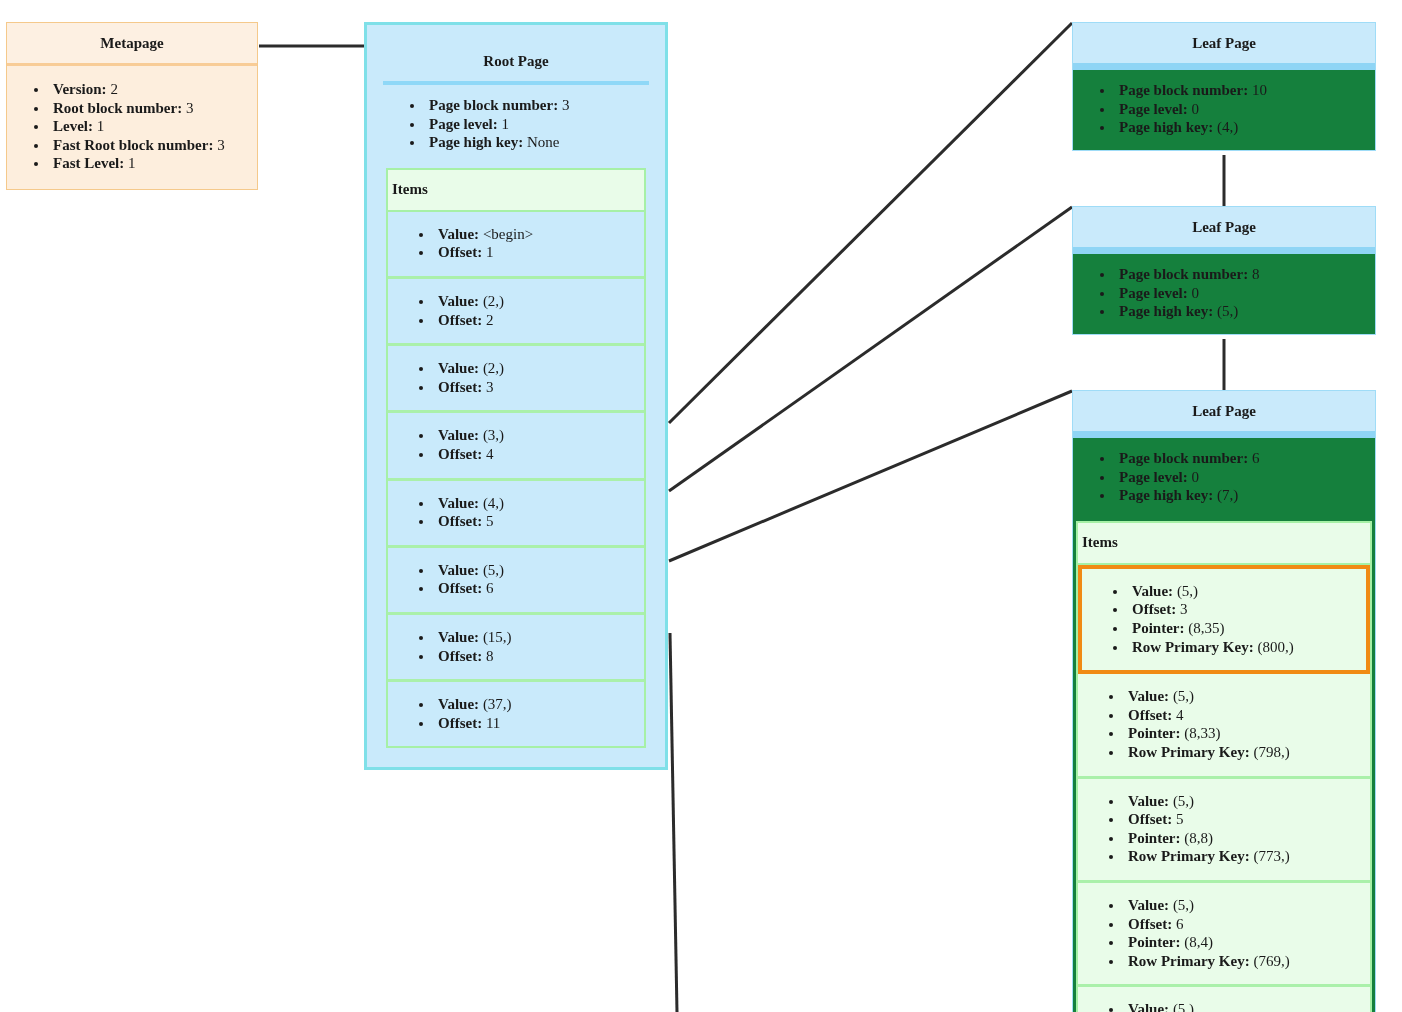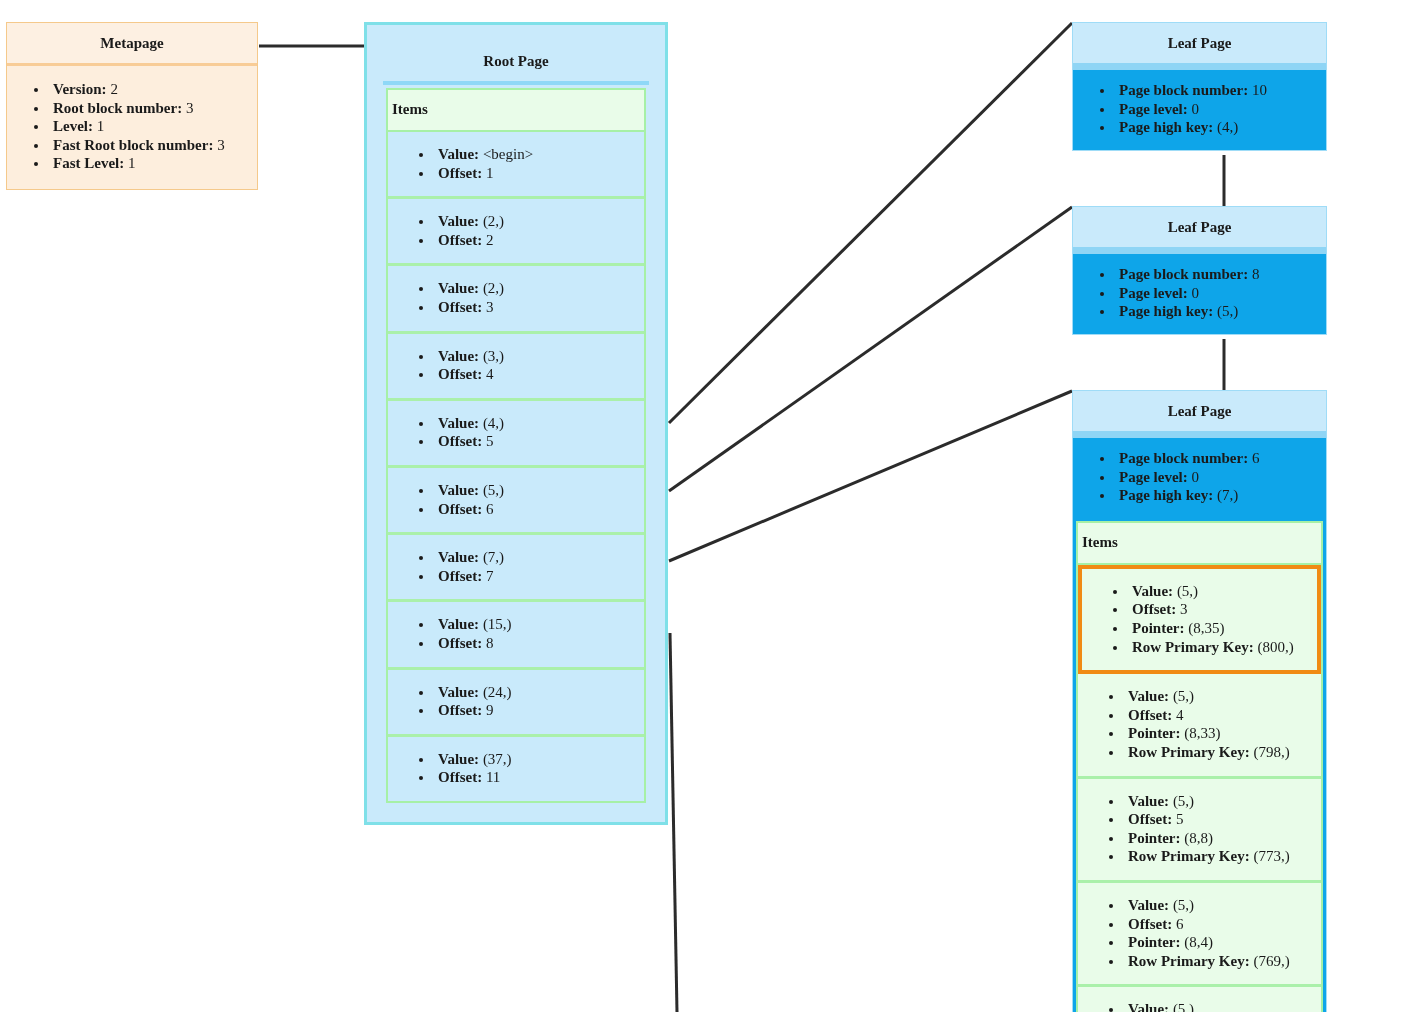--- a/index.html
+++ b/index.html
@@ -92,22 +92,22 @@
   .rootpage .node-title {
     background: #c9eafb;
     border-bottom: 4px solid #8fd8f7;
   }
   .rootpage .attr-list {
     background: #c9eafb;
   }
 
   
   .leafpage {
-    width: 255px;
-    background: #0ea5e9;
+    width: 304px;
+    background: #15803d;
     border: 1px solid #9fdcf7;
   }
   .leafpage .node-title {
     background: #c9eafb;
     border-bottom: 7px solid #8fd5f5;
   }
 
   .leaf1 { left: 1072px; top: 22px; }
   .leaf2 { left: 1072px; top: 206px; }
   .leaf3 { left: 1072px; top: 390px; }
@@ -187,20 +187,34 @@
       </li>
       <li>
         <span class="k">Fast Level:</span>
         <span class="v">1</span>
       </li>
     </ul>
   </div>
 
   <div class="node rootpage">
     <div class="node-title">Root Page</div>
+    <ul class="attr-list">
+      <li>
+        <span class="k">Page block number:</span>
+        <span class="v">3</span>
+      </li>
+      <li>
+        <span class="k">Page level:</span>
+        <span class="v">1</span>
+      </li>
+      <li>
+        <span class="k">Page high key:</span>
+        <span class="v">None</span>
+      </li>
+    </ul>
 
     <div class="items-wrap">
       <div class="items-header">Items</div>
       <div class="items-body" id="root-items">
           <div class="item">
             <ul class="attr-list">
               <li><span class="k">Value:</span><span class="v"> &lt;begin&gt;</span></li>
               <li><span class="k">Offset:</span><span class="v"> 1</span></li>
             </ul>
           </div>
@@ -229,34 +243,22 @@
             </ul>
           </div>
           <div class="item">
             <ul class="attr-list">
               <li><span class="k">Value:</span><span class="v"> (5,)</span></li>
               <li><span class="k">Offset:</span><span class="v"> 6</span></li>
             </ul>
           </div>
           <div class="item">
             <ul class="attr-list">
-              <li><span class="k">Value:</span><span class="v"> (7,)</span></li>
-              <li><span class="k">Offset:</span><span class="v"> 7</span></li>
-            </ul>
-          </div>
-          <div class="item">
-            <ul class="attr-list">
               <li><span class="k">Value:</span><span class="v"> (15,)</span></li>
               <li><span class="k">Offset:</span><span class="v"> 8</span></li>
-            </ul>
-          </div>
-          <div class="item">
-            <ul class="attr-list">
-              <li><span class="k">Value:</span><span class="v"> (24,)</span></li>
-              <li><span class="k">Offset:</span><span class="v"> 9</span></li>
             </ul>
           </div>
           <div class="item">
             <ul class="attr-list">
               <li><span class="k">Value:</span><span class="v"> (37,)</span></li>
               <li><span class="k">Offset:</span><span class="v"> 11</span></li>
             </ul>
           </div>
         </div>
     </div>

